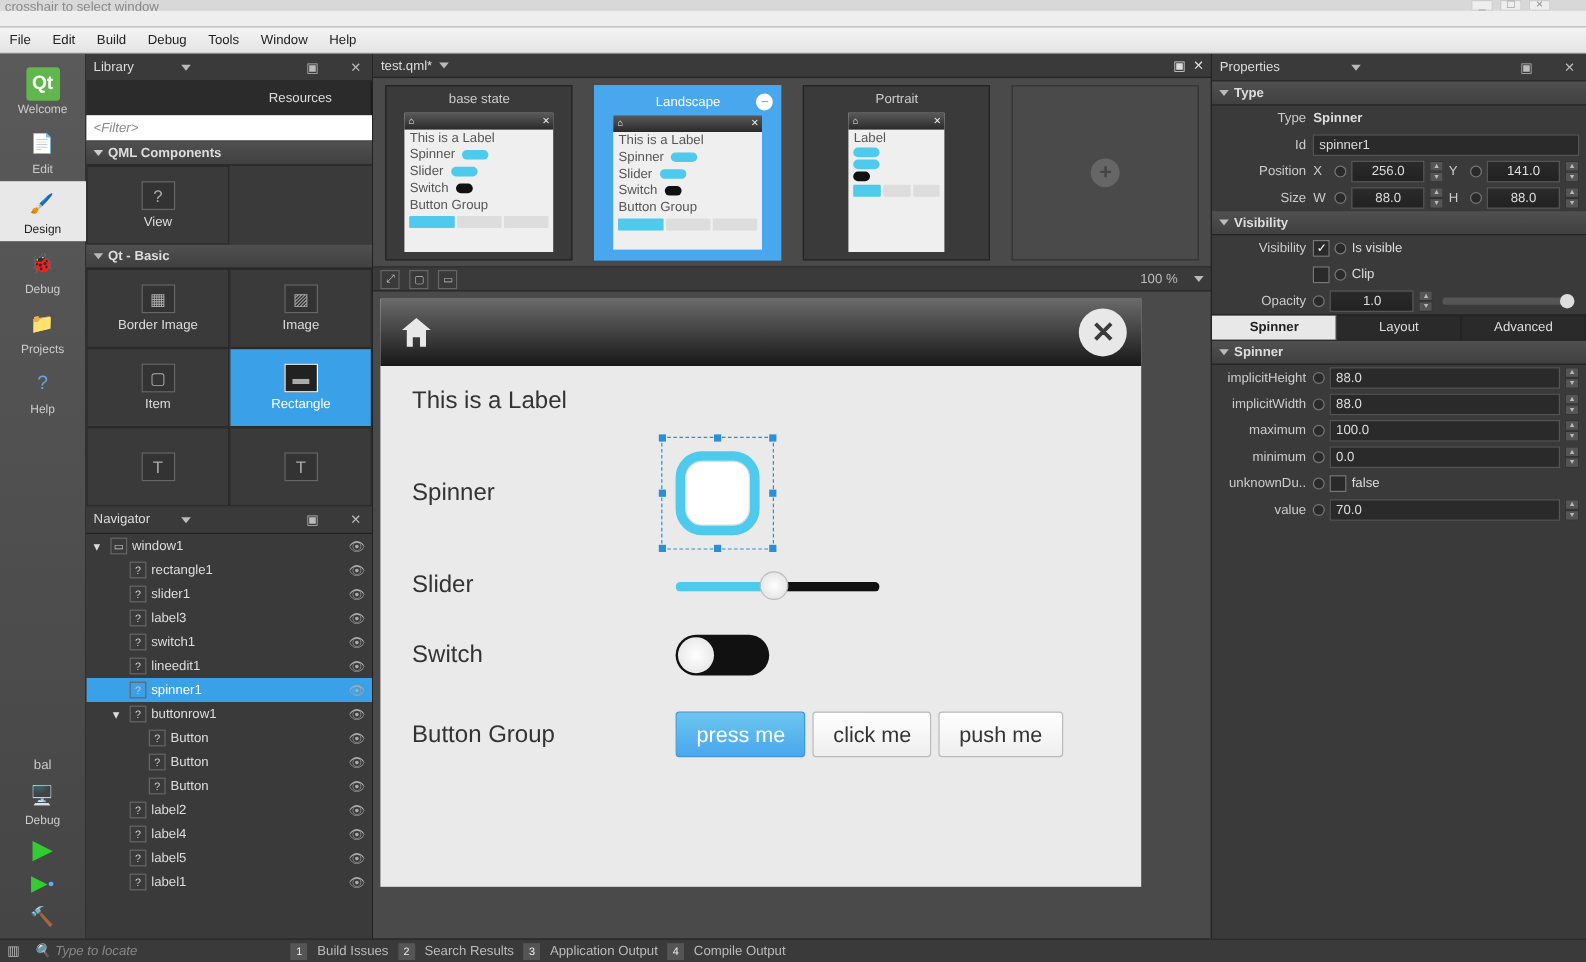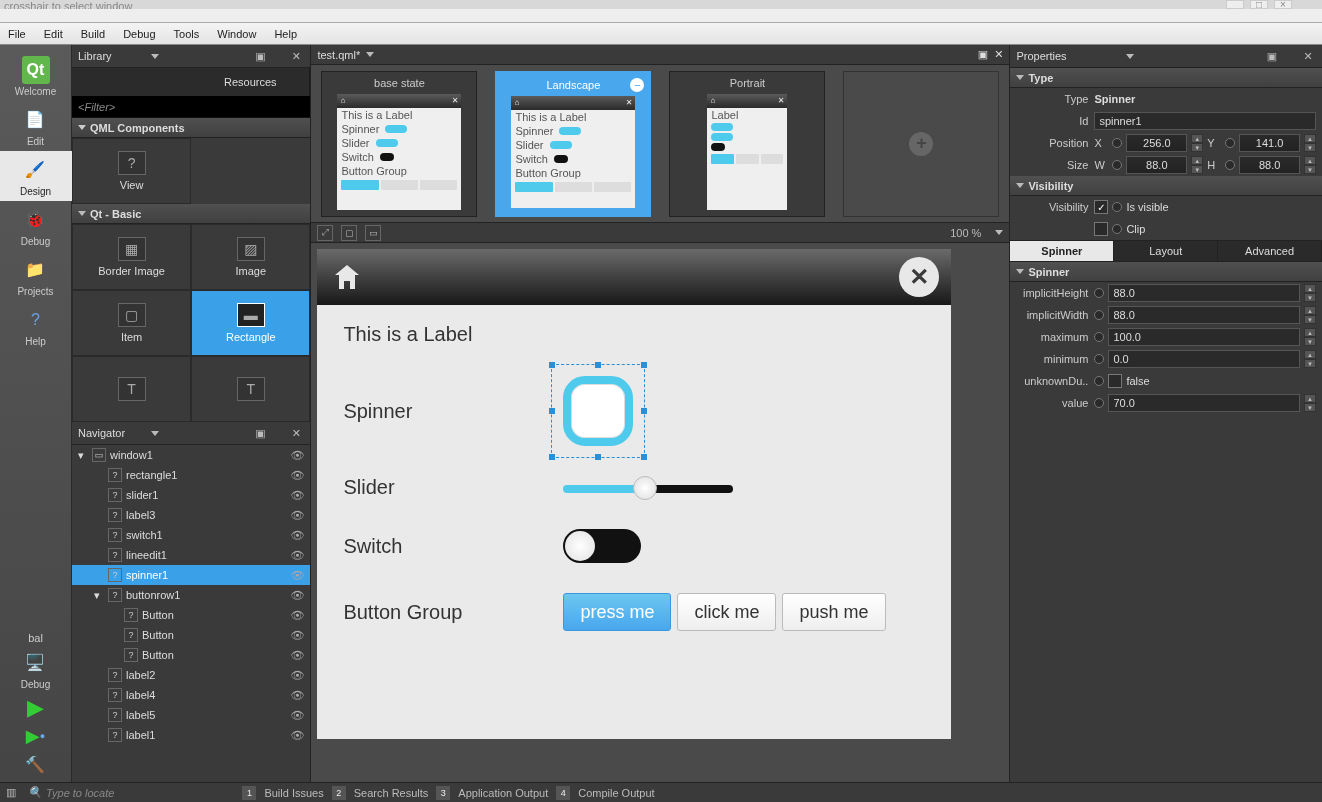--- a/index.html
+++ b/index.html
@@ -20,21 +20,21 @@
 .modebar .spacer { flex:1; }
 .modebar .bottomblock { padding-bottom:4px; display:flex; flex-direction:column; align-items:center; gap:0; }
 
 .leftcol { width:242px; background:#3a3a3a; display:flex; flex-direction:column; border-right:1px solid #222; }
 .panelhdr { height:20px; background:#3a3a3a; color:#ddd; display:flex; align-items:center; padding:11px 6px; gap:20px; border-bottom:1px solid #222; }
 .panelhdr .title { flex:1; }
 .panelhdr .pbtn { width:16px; height:16px; color:#bbb; display:flex; align-items:center; justify-content:center; cursor:pointer; }
 .tabs { height:28px; display:flex; background:#2b2b2b; }
 .tabs .tab { flex:1; display:flex; align-items:center; justify-content:center; color:#ddd; border-right:1px solid #1a1a1a; cursor:pointer; }
 .tabs .tab.active { background:#eaeaea; color:#222; font-weight:600;margin-top:36px; }
-.filterbox { height:22px; background:#000000; display:flex; align-items:center; padding:0 6px; color:#888; font-style:italic; border-bottom:1px solid #111; }
+.filterbox { height:22px; background:#ffffff; display:flex; align-items:center; padding:0 6px; color:#888; font-style:italic; border-bottom:1px solid #111; }
 .section { background:#3a3a3a; }
 .sechdr { height:20px; background:linear-gradient(#505050,#404040); color:#ddd; display:flex; align-items:center; padding:0 6px; gap:4px; border-bottom:1px solid #222; font-weight:600; }
 .grid2 { display:grid; grid-template-columns:1fr 1fr; }
 .libitem { height:66px; display:flex; flex-direction:column; align-items:center; justify-content:center; gap:4px; color:#ddd; border:1px solid #2a2a2a; cursor:pointer; }
 .libitem.sel { background:#3aa0e8; color:#fff; }
 .libicon { width:28px; height:24px; background:#333; border:1px solid #666; display:flex; align-items:center; justify-content:center; color:#aaa; font-size:14px; }
 
 .navlist { flex:1; background:#3a3a3a; color:#ddd; overflow:hidden; }
 .navrow { height:20px; display:flex; align-items:center; padding-left:4px; gap:4px; cursor:pointer; }
 .navrow .eye { margin-left:auto; margin-right:6px; color:#aaa; }
@@ -588,20 +588,34 @@
         </div>
     </div>
     <div class="proprow">
       <div class="plabel"></div>
       <div class="po">
           <div class="chk"></div>
           <div class="radio"></div>
           <span>Clip</span>
         </div>
     </div>
+    <div class="proprow">
+      <div class="plabel">Opacity</div>
+      <div class="po">
+          <div class="radio"></div>
+          <div class="propinput num" style="max-width:70px">1.0</div>
+          <div class="stepper">
+            <div>▲</div>
+            <div>▼</div>
+          </div>
+      <div style="flex:1;height:6px;background:#555;margin:0 4px;position:relative;border-radius:3px;">
+            <div style="position:absolute;right:0;top:-3px;width:12px;height:12px;border-radius:50%;background:#ddd;"></div>
+          </div>
+        </div>
+    </div>
     <div class="subtabs">
       <div class="st active">Spinner</div>
       <div class="st">Layout</div>
       <div class="st">Advanced</div>
     </div>
     <div class="sechdr">
         <span class="tri"></span>
         <span>Spinner</span>
       </div>
     <div id="propfields">

